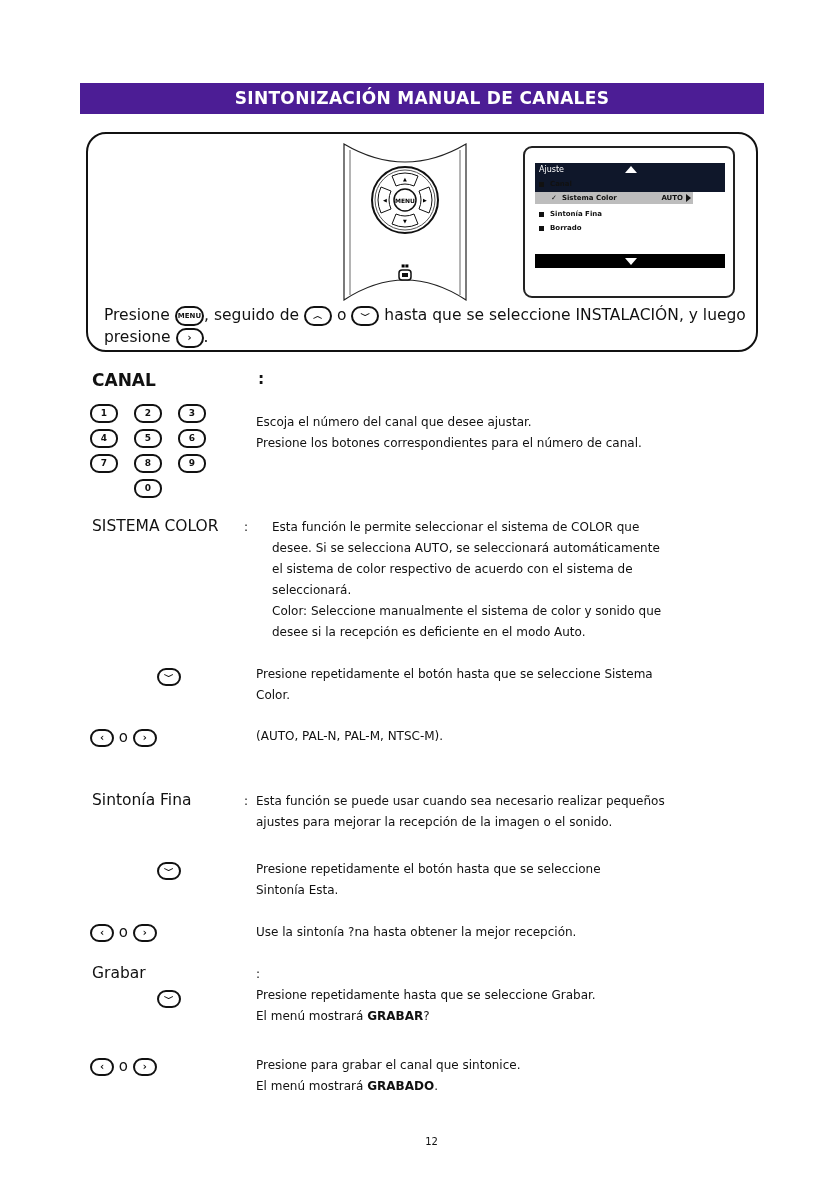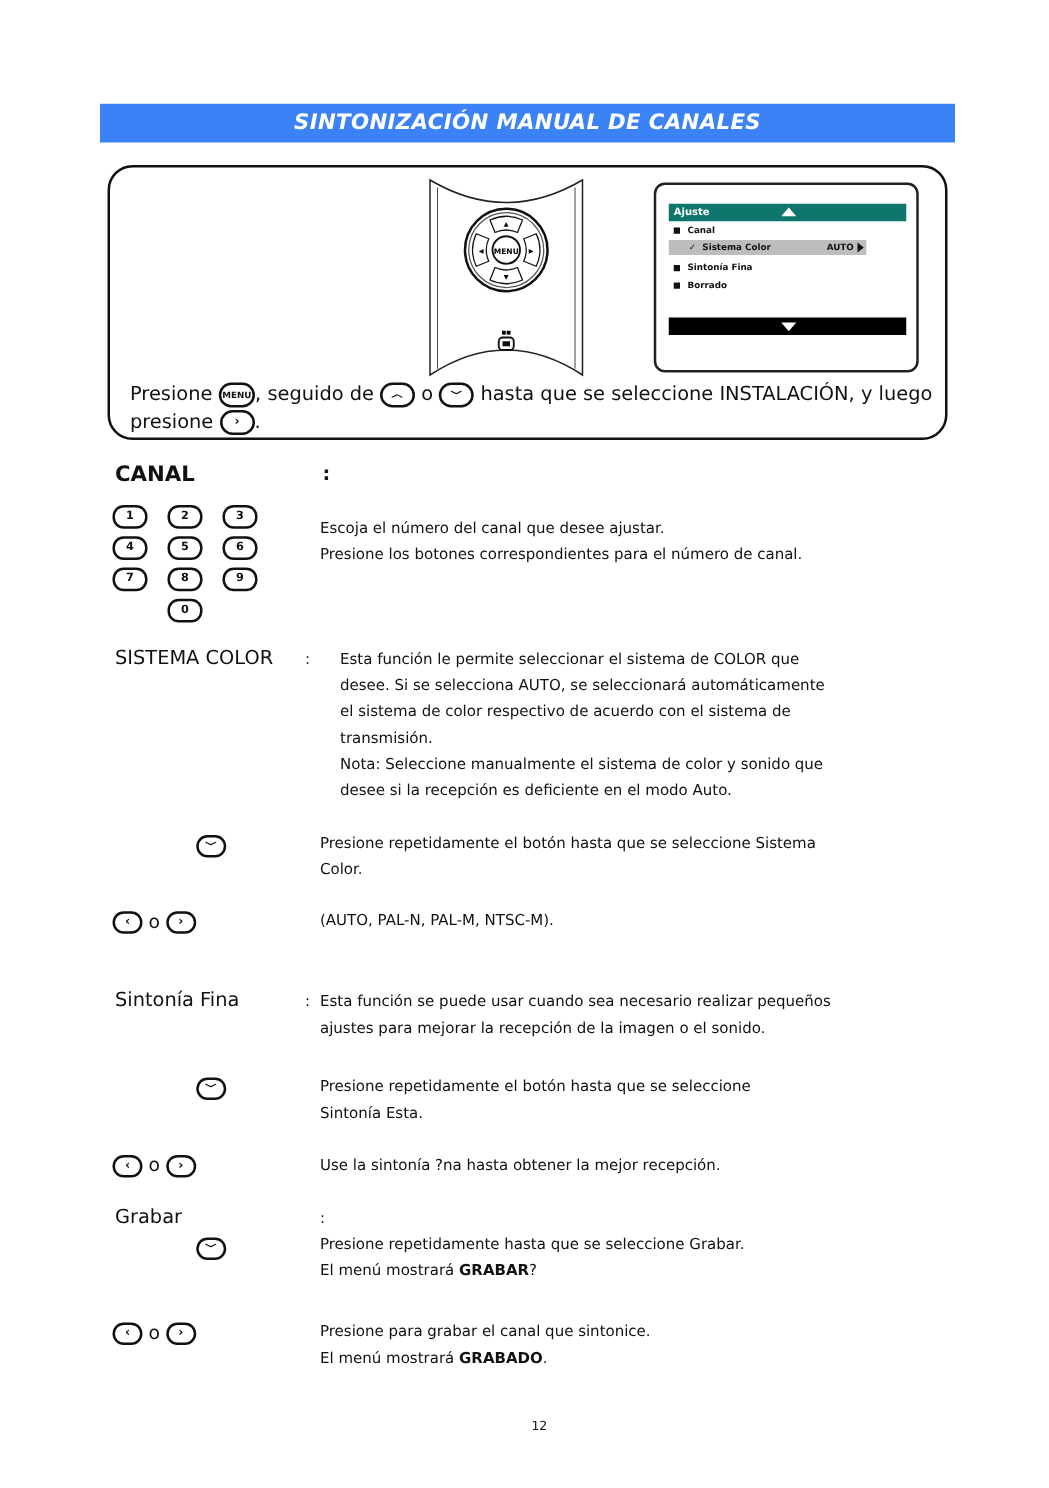--- a/index.html
+++ b/index.html
@@ -1,33 +1,33 @@
 <!DOCTYPE html>
 <html><head>
 <meta charset="utf-8">
 <style>
   html, body { margin:0; padding:0; background:#ffffff; }
   body { width:839px; height:1190px; position:relative; overflow:hidden;
          font-family:"DejaVu Sans", sans-serif; color:#111; }
   .abs { position:absolute; }
 
-  .title-bar { left:80px; top:83px; width:684px; height:31px; background:#3b82f6;
+  .title-bar { left:80px; top:83px; width:684px; height:31px; background:#4c1d95;
                color:#fff; font-weight:bold; font-size:17px; text-align:center;
-               line-height:31px; letter-spacing:0.3px;font-style:italic; }
+               line-height:31px; letter-spacing:0.3px; }
 
   .intro-box { left:86px; top:132px; width:672px; height:220px;
                border:2px solid #111; border-radius:20px; box-sizing:border-box; }
 
   
   .remote { left:340px; top:140px; width:130px; height:162px; }
   
   .tv { left:523px; top:146px; width:212px; height:152px; border:2px solid #222;
         border-radius:9px; box-sizing:border-box; }
-  .tv-header { left:10px; top:15px; width:190px; height:14px; background:#0f766e; color:#fff;
-               font-size:8px; font-weight:bold; line-height:14px; padding-left:4px; box-sizing:border-box; }
+  .tv-header { left:10px; top:15px; width:190px; height:29px; background:#0f172a; color:#fff;
+               font-size:8px; font-weight:normal; line-height:14px; padding-left:4px; box-sizing:border-box; }
   .tv-header .tri { position:absolute; left:90px; top:3px; width:0; height:0;
                     border-left:6px solid transparent; border-right:6px solid transparent; border-bottom:7px solid #fff; }
   .tv-item { left:14px; width:150px; height:12px; font-size:7px; font-weight:bold; line-height:12px; }
   .tv-item .sq { display:inline-block; width:5px; height:5px; background:#111; margin-right:6px; vertical-align:middle; }
   .tv-item.sel { left:10px; background:#bdbdbd; width:158px; padding-left:16px; box-sizing:border-box; }
   .tv-item .val { position:absolute; right:10px; }
   .tv-item .arrow { position:absolute; right:2px; top:2px; width:0; height:0;
                     border-top:4px solid transparent; border-bottom:4px solid transparent; border-left:5px solid #111; }
   .tv-footer { left:10px; top:106px; width:190px; height:14px; background:#000; }
   .tv-footer .tri { position:absolute; left:90px; top:4px; width:0; height:0;
@@ -125,22 +125,22 @@
 
 <div class="abs body-text" style="left:256px;top:412px;">Escoja el número del canal que desee ajustar.</div>
 <div class="abs body-text" style="left:256px;top:433px;">Presione los botones correspondientes para el número de canal.</div>
 
 <div class="abs section-label" style="left:92px;top:517px;">SISTEMA COLOR</div>
 <div class="abs body-text" style="left:244px;top:517px;">:</div>
 <div class="abs body-text" style="left:272px;top:517px;width:500px;">
   <div>Esta función le permite seleccionar el sistema de COLOR que</div>
   <div>desee. Si se selecciona AUTO, se seleccionará automáticamente</div>
   <div>el sistema de color respectivo de acuerdo con el sistema de</div>
-  <div>transmisión.</div>
-  <div>Nota: Seleccione manualmente el sistema de color y sonido que</div>
+  <div>seleccionará.</div>
+  <div>Color: Seleccione manualmente el sistema de color y sonido que</div>
   <div>desee si la recepción es deficiente en el modo Auto.</div>
 </div>
 
 <span class="abs pill sm" style="left:157px;top:668px;">﹀</span>
 <div class="abs body-text" style="left:256px;top:664px;width:500px;">
   <div>Presione repetidamente el botón hasta que se seleccione Sistema</div>
   <div>Color.</div>
 </div>
 
 <div class="abs" style="left:90px;top:728px;font-size:15px;">

